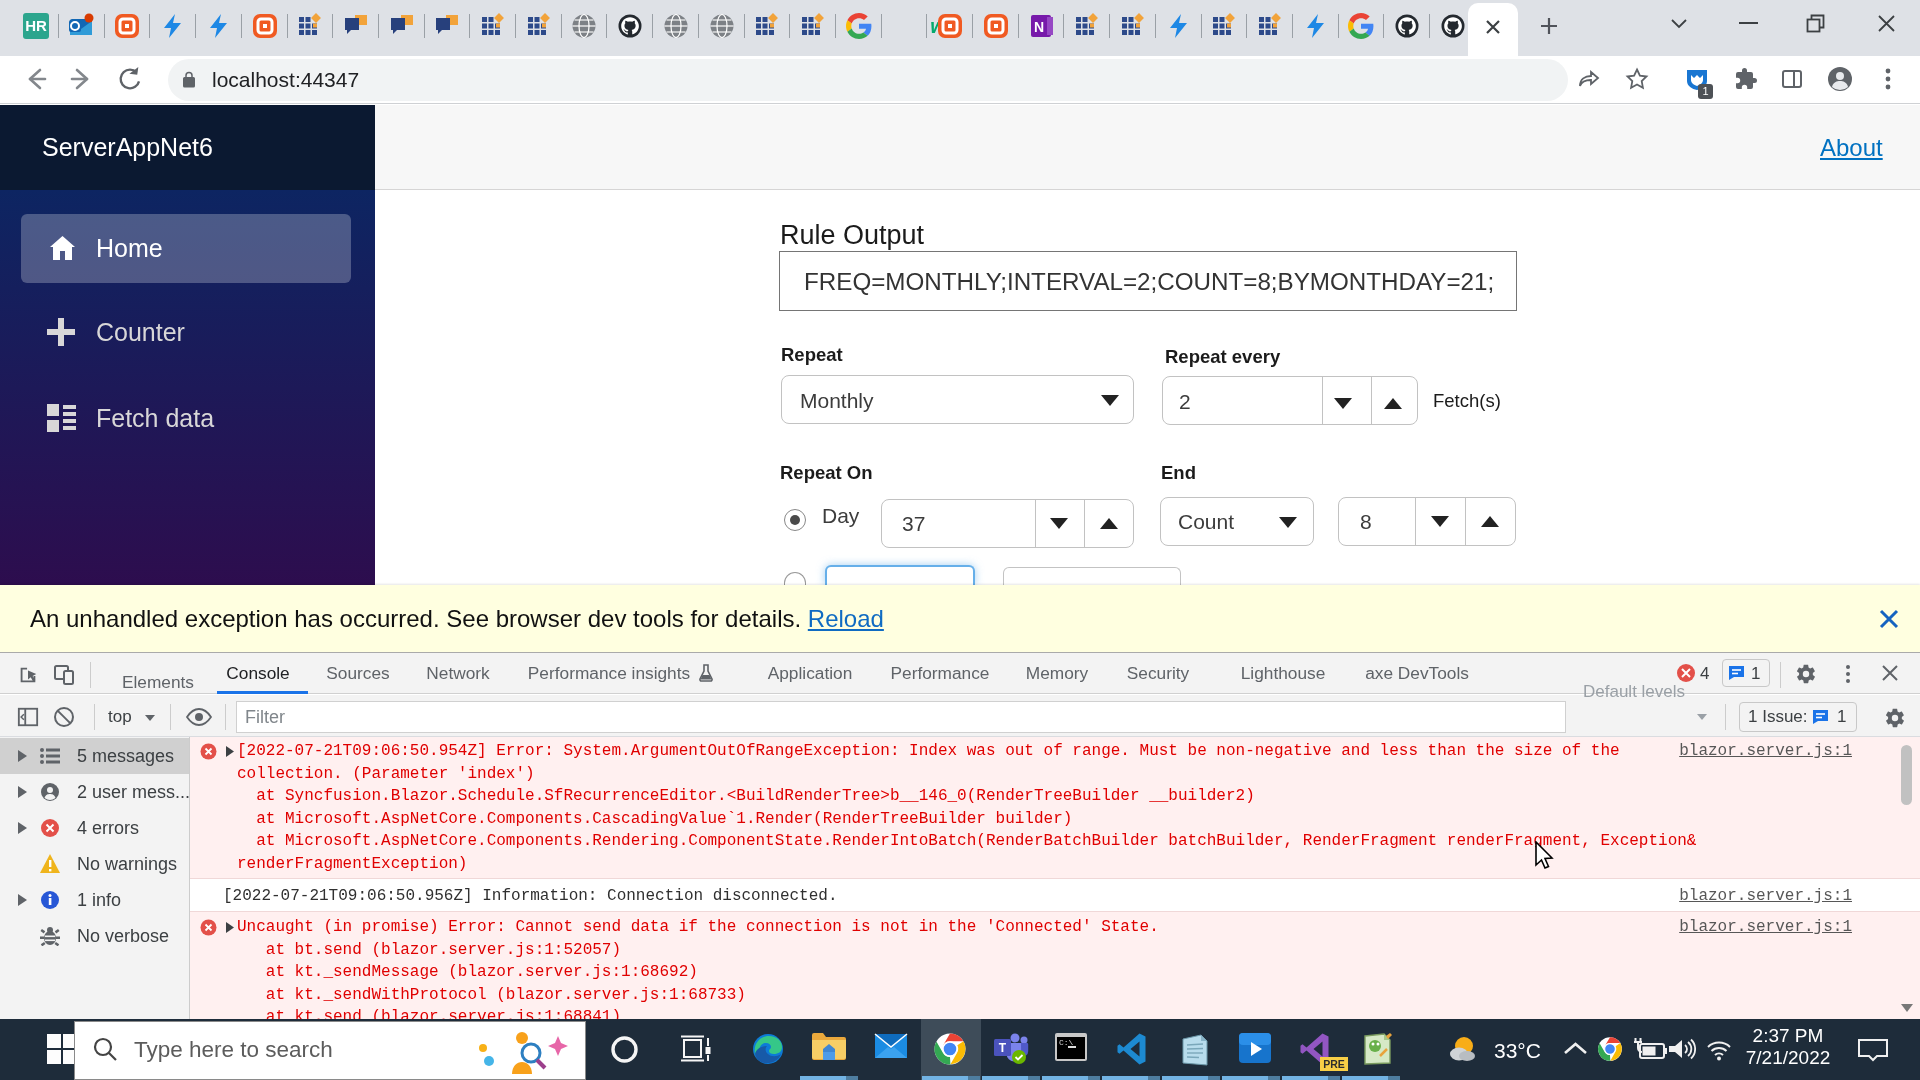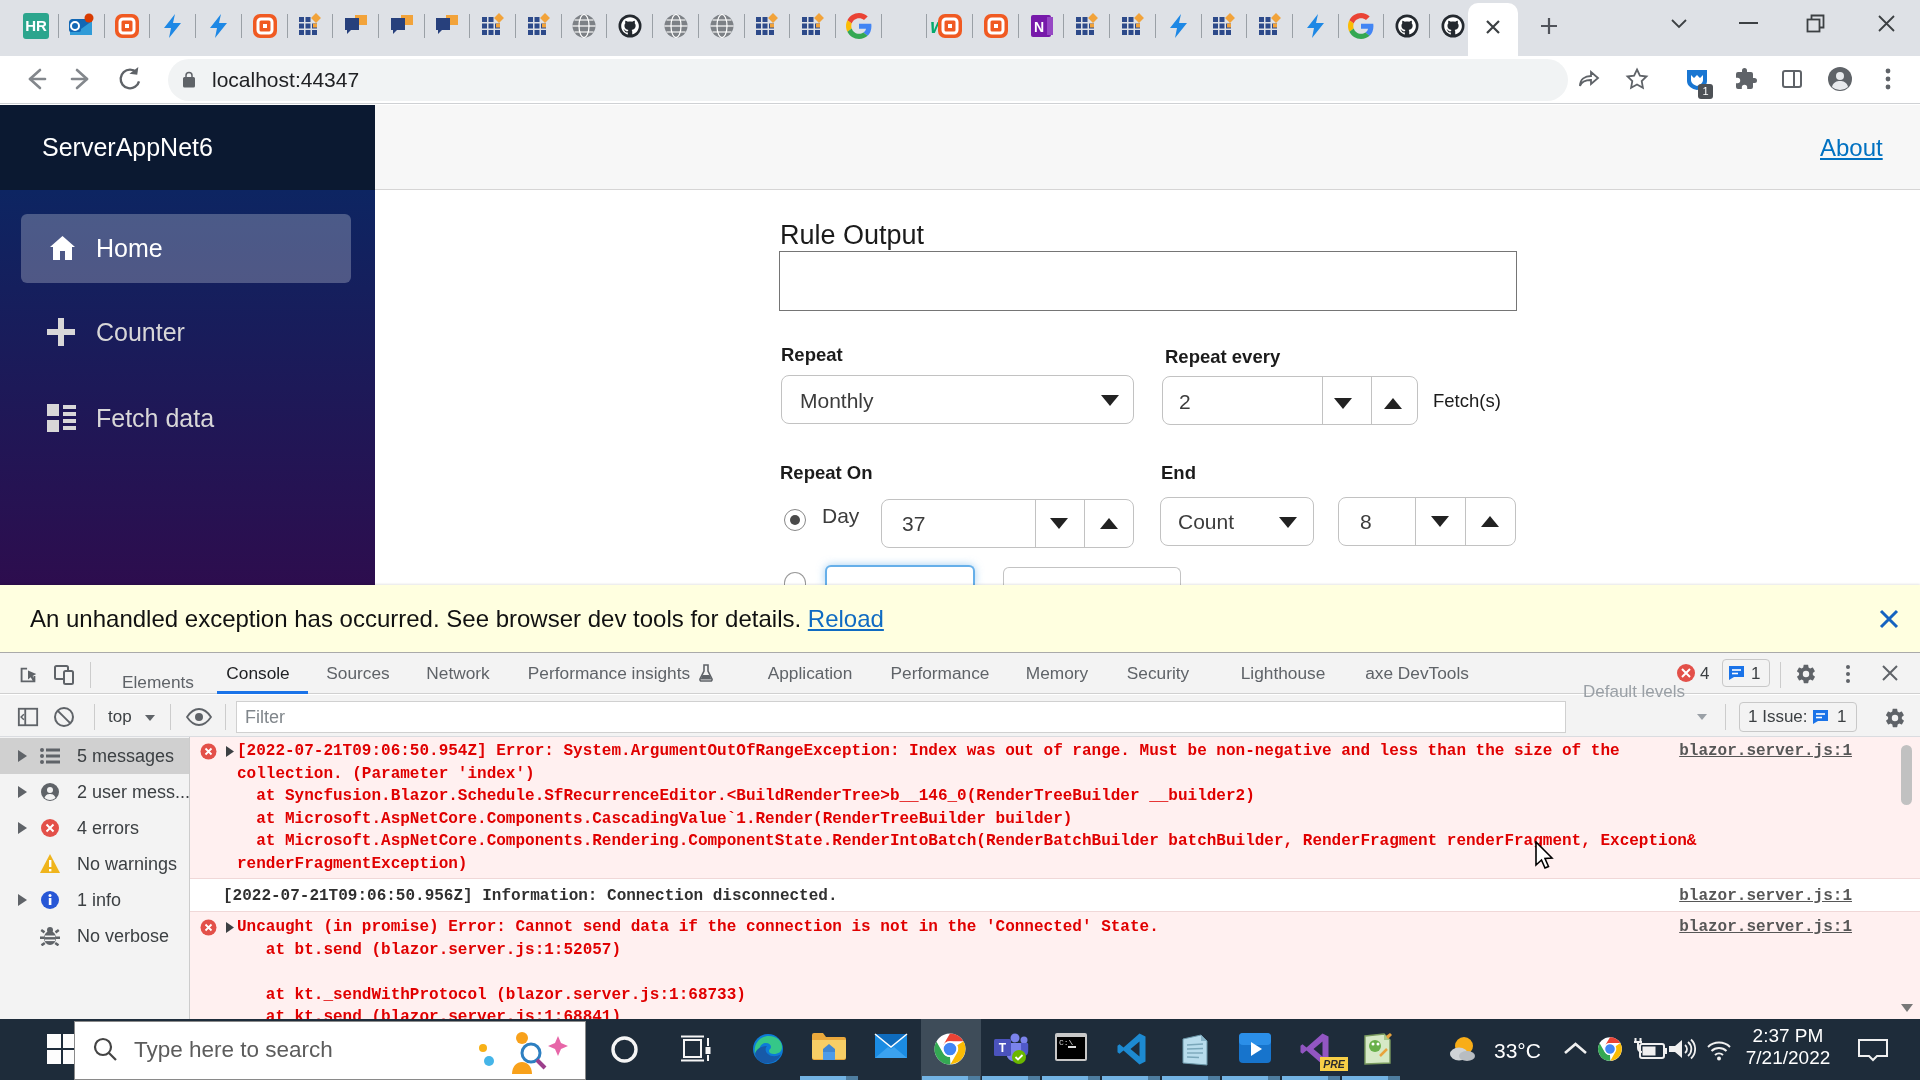--- a/index.html
+++ b/index.html
@@ -1,19 +1,19 @@
 <!DOCTYPE html>
 <html><head><meta charset="utf-8">
 <style>
 *{margin:0;padding:0;box-sizing:border-box;}
 html,body{width:1920px;height:1080px;overflow:hidden;}
 body{font-family:"Liberation Sans",sans-serif;}
 .abs{position:absolute;}
 .screen{position:relative;width:1920px;height:1080px;background:#fff;}
-.mono{font-family:"Liberation Mono",monospace;font-weight:bold;}
+.mono{font-family:"Liberation Mono",monospace;}
 svg{display:block;}
 </style></head><body>
 <div class="screen">
 
 <div class="abs" style="left:0;top:0;width:1920px;height:56px;background:#dee1e6;"></div>
 <div class="abs" style="left:23px;top:13px;width:16px;height:26px;">
       <div class="abs" style="left:0;top:0;width:26px;height:26px;background:#2ca58d;border-radius:3px;color:#fff;font-weight:bold;font-size:15px;text-align:center;line-height:26px;">HR</div>
     </div>
     <div class="abs" style="left:58px;top:14px;width:1px;height:24px;background:#9aa0a6;"></div>
     <div class="abs" style="left:68.7px;top:13px;width:26px;height:26px;">
@@ -431,20 +431,21 @@
         <rect x="16" y="1" width="13" height="4"></rect>
         <rect x="16" y="8" width="13" height="4"></rect>
         <rect x="0" y="16" width="12" height="12"></rect>
         <rect x="16" y="15" width="13" height="4"></rect>
         <rect x="16" y="22" width="13" height="4"></rect>
       </g>
     </svg>
 <div class="abs" style="left:96px;top:404px;font-size:25px;color:#d8d7d8;">Fetch data</div>
 <div class="abs" style="left:780px;top:220px;font-size:27px;color:#1b1b1b;">Rule Output</div>
 <div class="abs" style="left:779px;top:251px;width:738px;height:60px;border:1px solid #757575;background:#fff;"></div>
+<div class="abs" style="left:804px;top:268px;font-size:24.2px;color:#333;">FREQ=MONTHLY;INTERVAL=2;COUNT=8;BYMONTHDAY=21;</div>
 <div class="abs" style="left:781px;top:344px;font-size:18.5px;font-weight:bold;color:#1b1b1b;">Repeat</div>
 <div class="abs" style="left:781px;top:375px;width:353px;height:49px;border:1px solid #c2c2c2;border-radius:8px;background:#fff;"></div>
 <div class="abs" style="left:800px;top:389px;font-size:21px;color:#3c3c3c;">Monthly</div>
 <svg class="abs" style="left:1101px;top:395px;" width="18" height="11">
       <polygon points="0,0 18,0 9.0,11" fill="#222"></polygon>
     </svg>
 <div class="abs" style="left:1165px;top:346px;font-size:18.5px;font-weight:bold;color:#1b1b1b;">Repeat every</div>
 <div class="abs" style="left:1162px;top:376px;width:256px;height:49px;border:1px solid #c2c2c2;border-radius:8px;background:#fff;"></div>
 <div class="abs" style="left:1322px;top:377px;width:1px;height:47px;background:#c2c2c2;"></div>
 <div class="abs" style="left:1371px;top:377px;width:1px;height:47px;background:#c2c2c2;"></div>
@@ -672,20 +673,21 @@
 <svg class="abs" style="left:200px;top:919px;" width="17" height="17">
       <circle cx="8.5" cy="8.5" r="8" fill="#e35049"></circle>
       <path d="M5.5 5.5 L11.5 11.5 M11.5 5.5 L5.5 11.5" stroke="#fff" stroke-width="1.8"></path>
     </svg>
 <svg class="abs" style="left:226px;top:922px;" width="8" height="11">
       <polygon points="0,0 8,5.5 0,11" fill="#3c4043"></polygon>
     </svg>
 <div class="abs mono" style="left:237px;top:918px;font-size:16px;color:#e00000;white-space:pre;">Uncaught (in promise) Error: Cannot send data if the connection is not in the 'Connected' State.</div>
 <div class="abs mono" style="right:68px;top:918px;font-size:16px;color:#575757;text-decoration:underline;">blazor.server.js:1</div>
 <div class="abs mono" style="left:237px;top:940.5px;font-size:16px;color:#e00000;white-space:pre;">   at bt.send (blazor.server.js:1:52057)</div>
+<div class="abs mono" style="left:237px;top:963.0px;font-size:16px;color:#e00000;white-space:pre;">   at kt._sendMessage (blazor.server.js:1:68692)</div>
 <div class="abs mono" style="left:237px;top:985.5px;font-size:16px;color:#e00000;white-space:pre;">   at kt._sendWithProtocol (blazor.server.js:1:68733)</div>
 <div class="abs mono" style="left:237px;top:1008.0px;font-size:16px;color:#e00000;white-space:pre;">   at kt.send (blazor.server.js:1:68841)</div>
 <div class="abs" style="left:1901px;top:745px;width:11px;height:60px;background:#c1c1c1;border-radius:6px;"></div>
 <svg class="abs" style="left:1901px;top:1004px;" width="12" height="8">
       <polygon points="0,0 12,0 6.0,8" fill="#787878"></polygon>
     </svg>
 <div class="abs" style="left:0;top:1019px;width:1920px;height:61px;background:#1e2c3a;"></div>
 <svg class="abs" style="left:47px;top:1034px;" width="30" height="30">
       <g fill="#fdfdfd">
         <rect x="0" y="0" width="14" height="14"></rect>
@@ -797,21 +799,21 @@
         <rect x="1" y="1" width="32" height="30" rx="4" fill="#1774cc"></rect>
         <rect x="1" y="1" width="32" height="12" rx="4" fill="#2b8fe8"></rect>
         <path d="M13 10 L24 17 L13 24 Z" fill="#fff"></path>
       </svg>
     </div>
 <div class="abs" style="left:1299px;top:1032px;width:34px;height:34px;">
       <svg width="34" height="34" viewBox="0 0 34 34">
         <path fill-rule="evenodd" d="M23.5 1.5 L29.5 4.5 V29.5 L23.5 32.5 L7.5 18.5 L3.5 21.7 L1.5 20.2 V13.8 L3.5 12.3 L7.5 15.5 Z M23.5 9.5 L14.5 17 L23.5 24.5 Z" fill="#9256c2"></path>
       </svg>
     </div>
-<div class="abs" style="left:1320px;top:1057px;width:28px;height:14px;background:#f8cf46;color:#2d2d2d;font-size:10.5px;font-weight:bold;text-align:center;line-height:14px;font-style:italic;">PRE</div>
+<div class="abs" style="left:1320px;top:1057px;width:28px;height:14px;background:#f8cf46;color:#2d2d2d;font-size:10.5px;font-weight:bold;text-align:center;line-height:14px;">PRE</div>
 <div class="abs" style="left:1360px;top:1032px;width:34px;height:34px;">
       <svg width="34" height="34" viewBox="0 0 34 34">
         <path d="M5 4 L24 2 L30 8 V31 L5 32 Z" fill="#d6e9c6" stroke="#7a9b5e" stroke-width="1.4"></path>
         <path d="M24 2 L30 8 L24 8 Z" fill="#a8c888"></path>
         <circle cx="15" cy="14" r="6" fill="#68b04a"></circle>
         <circle cx="13" cy="12" r="1.5" fill="#fff"></circle>
         <circle cx="18" cy="12" r="1.5" fill="#fff"></circle>
         <path d="M26 4 L30 1 L32 3 L28 7 Z" fill="#e8a33d"></path>
         <line x1="20" y1="24" x2="27" y2="17" stroke="#e8a33d" stroke-width="2.5"></line>
       </svg>

